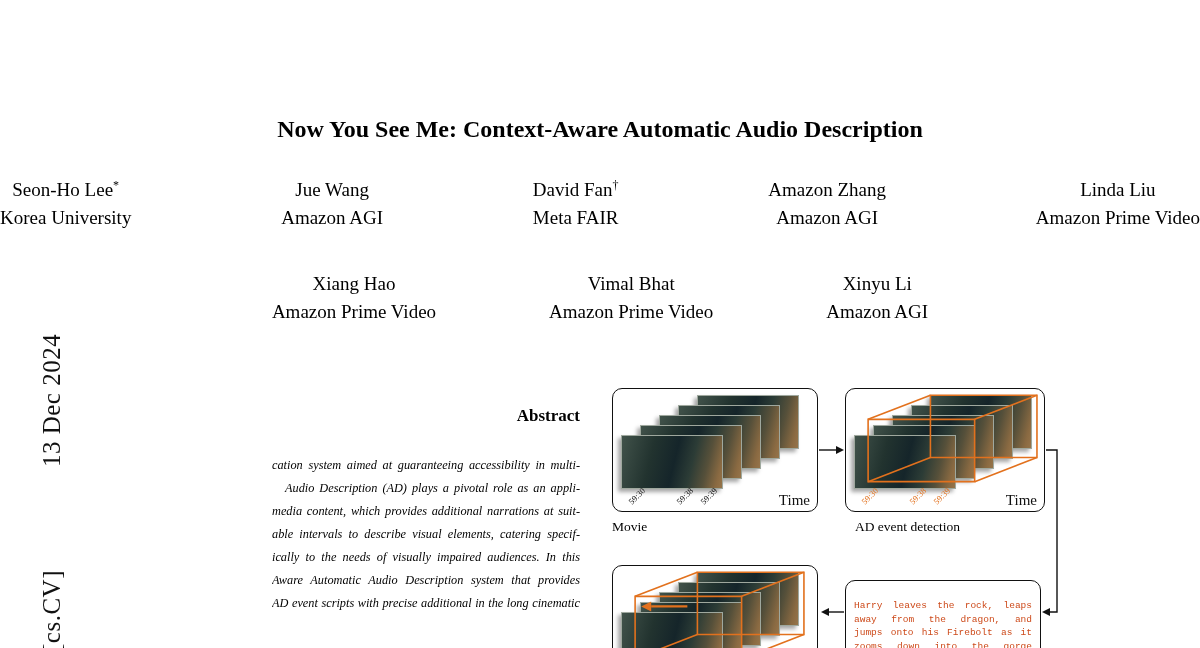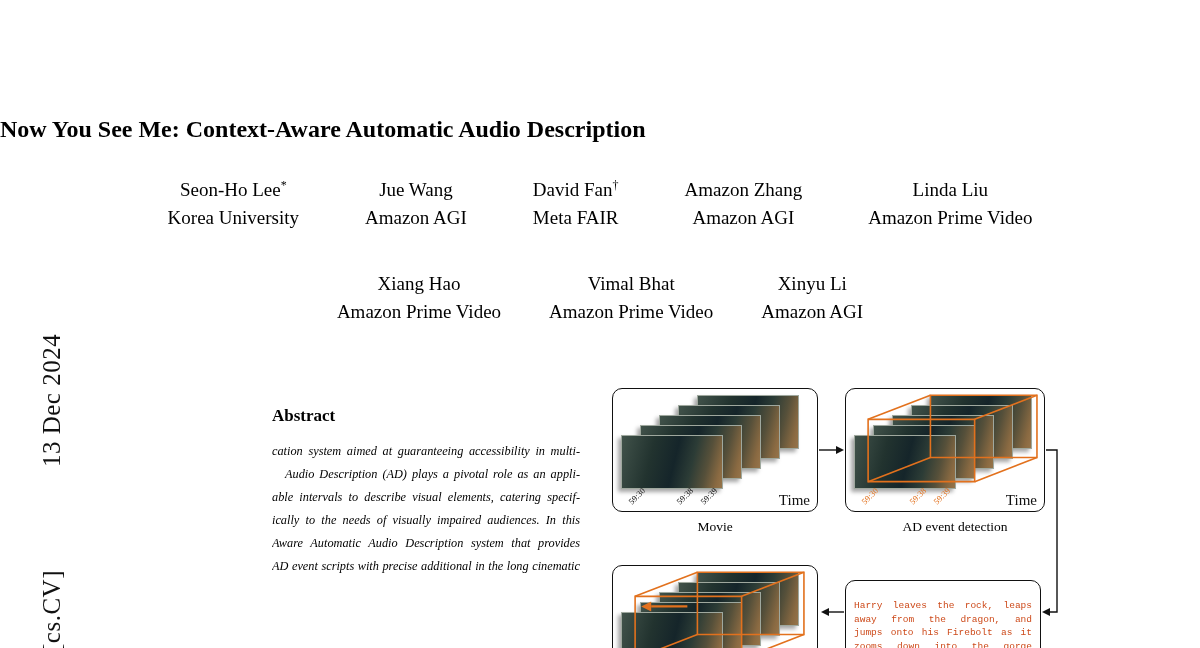--- a/index.html
+++ b/index.html
@@ -8,60 +8,60 @@
 
   .page {
     position: relative; width: 1200px; height: 648px; overflow: hidden;
     background: #ffffff; color: #000;
     font-family: "Liberation Serif", "DejaVu Serif", serif;
   }
 
   
   .title {
     position: absolute; top: 100px; left: 0; width: 100%;
-    font-size: 24px; font-weight: 700; white-space: nowrap;
+    text-align: center; font-size: 24px; font-weight: 700; white-space: nowrap;
   }
   .authors-row {
     position: absolute; left: 0; width: 100%;
     display: flex; justify-content: center; text-align: center;
     font-size: 19px; line-height: 28px;
   }
-  .row1 { top: 176px; gap: 66px; }
-  .row2 { top: 270px; gap: 48px; }
+  .row1 { top: 176px; gap: 66px; justify-content: space-between; }
+  .row2 { top: 270px; gap: 113px; }
   .author sup { font-size: 12px; line-height: 0; }
 
   
   .stamp {
     position: absolute; left: 38px; top: 652px;
     transform: rotate(-90deg); transform-origin: 0 0;
     white-space: nowrap; font-size: 25px; letter-spacing: 0.5px; color: #111;
   }
   .stamp .date { margin-left: 103px; }
 
   
   .abstract { position: absolute; left: 272px; top: 406px; width: 308px; }
-  .abstract-heading { text-align: left; font-size: 17px; font-weight: 700; margin: 0 0 14px 0; }
+  .abstract-heading { text-align: right; font-size: 17px; font-weight: 700; margin: 0 0 28px 0; }
   .abs-line {
     font-style: italic; font-size: 12.3px; line-height: 23px; height: 23px;
     text-align: justify; text-align-last: justify; overflow: hidden;
   }
   .abs-line.first { text-indent: 13px; }
 
   
   .figure { position: absolute; left: 595px; top: 380px; width: 470px; height: 268px; }
   .fig-box {
     position: absolute; border: 1.5px solid #111; border-radius: 10px;
     background: #fff; overflow: hidden;
   }
   .box-movie  { left: 17px;  top: 8px;   width: 206px; height: 124px; }
   .box-detect { left: 250px; top: 8px;   width: 200px; height: 124px; }
   .box-clip   { left: 17px;  top: 185px; width: 206px; height: 120px; }
   .box-script { left: 250px; top: 200px; width: 196px; height: 110px; }
 
-  .fig-caption { position: absolute; text-align: center; font-size: 13.5px; }
+  .fig-caption { position: absolute; font-size: 13.5px; }
   .cap-movie  { left: 17px;  top: 139px; width: 206px; }
   .cap-detect { left: 260px; top: 139px; width: 200px; }
 
   .stack { position: absolute; inset: 0; }
   .frame {
     position: absolute; width: 102px; height: 54px;
     border: 1px solid #9fa89e;
     background: linear-gradient(104deg,
       #41524a 0%, #22332f 30%, #15252a 52%, #2c3c36 68%,
       #56503a 82%, #8a6a42 94%, #96744a 100%);
@@ -146,20 +146,21 @@
     <div class="author">
       <div><span>Xinyu Li</span><sup></sup></div>
       <div>Amazon AGI</div>
     </div>
   </div>
 
   <div class="abstract">
     <div class="abstract-heading">Abstract</div>
     <div class="abs-line">cation system aimed at guaranteeing accessibility in multi-</div>
     <div class="abs-line first">Audio Description (AD) plays a pivotal role as an appli-</div>
+    <div class="abs-line">media content, which provides additional narrations at suit-</div>
     <div class="abs-line">able intervals to describe visual elements, catering specif-</div>
     <div class="abs-line">ically to the needs of visually impaired audiences. In this</div>
     <div class="abs-line">Aware Automatic Audio Description system that provides</div>
     <div class="abs-line">AD event scripts with precise additional in the long cinematic</div>
   </div>
 
   <div class="figure">
 
     <div class="fig-box box-movie">
       <div class="stack">

